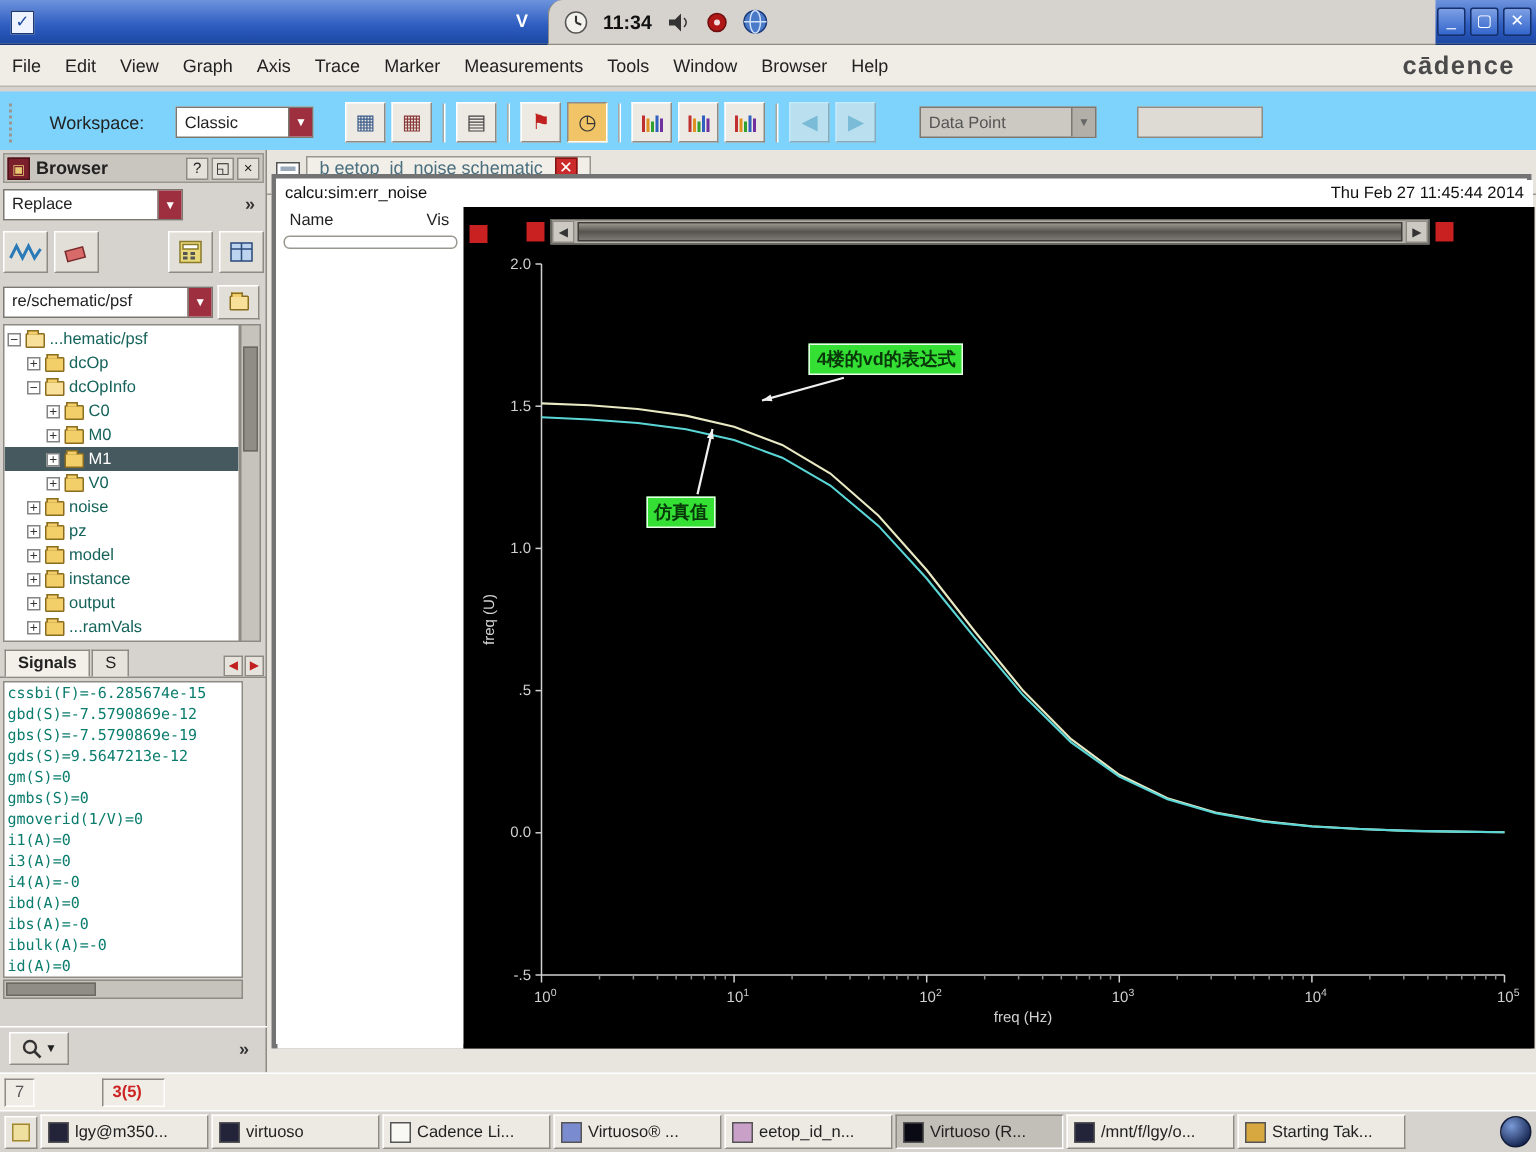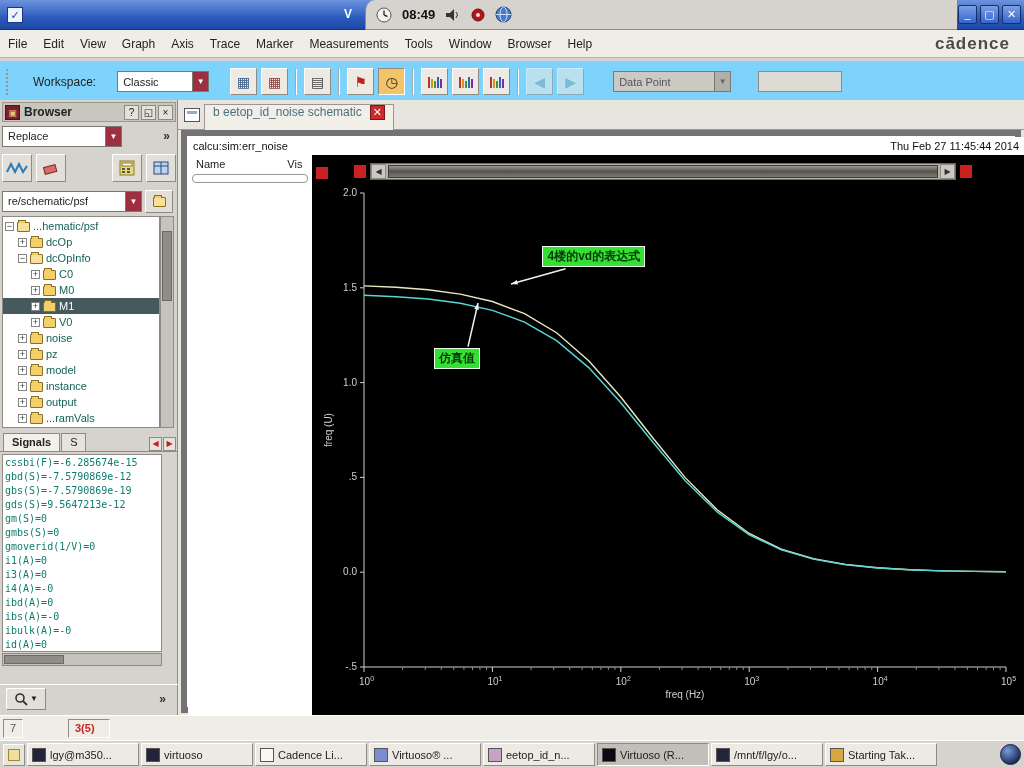--- a/index.html
+++ b/index.html
@@ -118,22 +118,22 @@
   .tabbar { position:absolute; left:0; top:0; width:846px; height:30px; border-bottom:1px solid #9a978f; }
   .page-icon { position:absolute; left:6px; top:8px; width:16px; height:14px; background:#fff;
     border:1px solid #555; }
   .page-icon::before { content:""; display:block; margin:2px; height:3px; background:#9ab; }
   .gtab { position:absolute; left:26px; top:4px; height:26px; padding:0 8px; background:#f2efe9;
     border:1px solid #9a978f; border-bottom:none; display:flex; align-items:flex-start; gap:8px; }
   .gtab > span { color:#4a6f7e; font-size:12px; }
   .tab-close { width:15px; height:15px; background:#cc2a2a; border:1px solid #7e1414; color:#fff;
     font-size:11px; line-height:13px; text-align:center; }
 
-  .graph-window { position:absolute; left:3px; top:30px; width:840px; height:583px; background:#fff;
-    border:6px solid #737373; }
+  .graph-window { position:absolute; left:3px; top:16px; width:840px; height:583px; background:#fff;
+    border:3px solid #737373; }
   .gw-header { position:absolute; left:1px; top:1px; width:837px; height:18px; background:#fff;
     display:flex; align-items:center; font-size:11px; }
   .gw-title { padding-left:5px; color:#111; }
   .gw-date { margin-left:auto; padding-right:6px; color:#111;text-align:center; }
   .gw-left { position:absolute; left:1px; top:19px; width:124px; height:561px; background:#fff; }
   .gw-cols { display:flex; font-size:11px; color:#222; padding:3px 0 2px 8px; }
   .gw-cols span:last-child { margin-left:62px; }
   .gw-slider { margin:2px 4px 6px 4px; height:9px; background:#fff; border:1px solid #9a978f; border-radius:4px; }
   .leg-row { display:flex; align-items:center; height:19px; padding-left:22px; gap:5px; }
   .leg-swatch { width:14px; height:11px; border:1px solid #888; }
@@ -186,21 +186,21 @@
 
   <div class="titlebar">
     <div class="win-icon">✓</div>
     <span class="title-text">V</span>
     <div class="gnome-panel">
       <svg width="16" height="16">
         <circle cx="8" cy="8" r="7" fill="#f4f2ec" stroke="#555"></circle>
         <line x1="8" y1="8" x2="8" y2="3.5" stroke="#333" stroke-width="1.4"></line>
         <line x1="8" y1="8" x2="11.5" y2="9.5" stroke="#333" stroke-width="1.4"></line>
       </svg>
-      <span class="panel-clock">08:49</span>
+      <span class="panel-clock">11:34</span>
       <svg width="16" height="14">
         <polygon points="1,5 5,5 9,1 9,13 5,9 1,9" fill="#333"></polygon>
         <path d="M11 4 q3 3 0 6" stroke="#333" fill="none"></path>
       </svg>
       <svg width="14" height="14">
         <circle cx="7" cy="7" r="6" fill="#b01818" stroke="#6e0e0e"></circle>
         <circle cx="7" cy="7" r="2" fill="#f4dcdc"></circle>
       </svg>
       <svg width="17" height="17">
         <circle cx="8.5" cy="8.5" r="7.5" fill="#4a7ac8" stroke="#1a3a7a"></circle>

